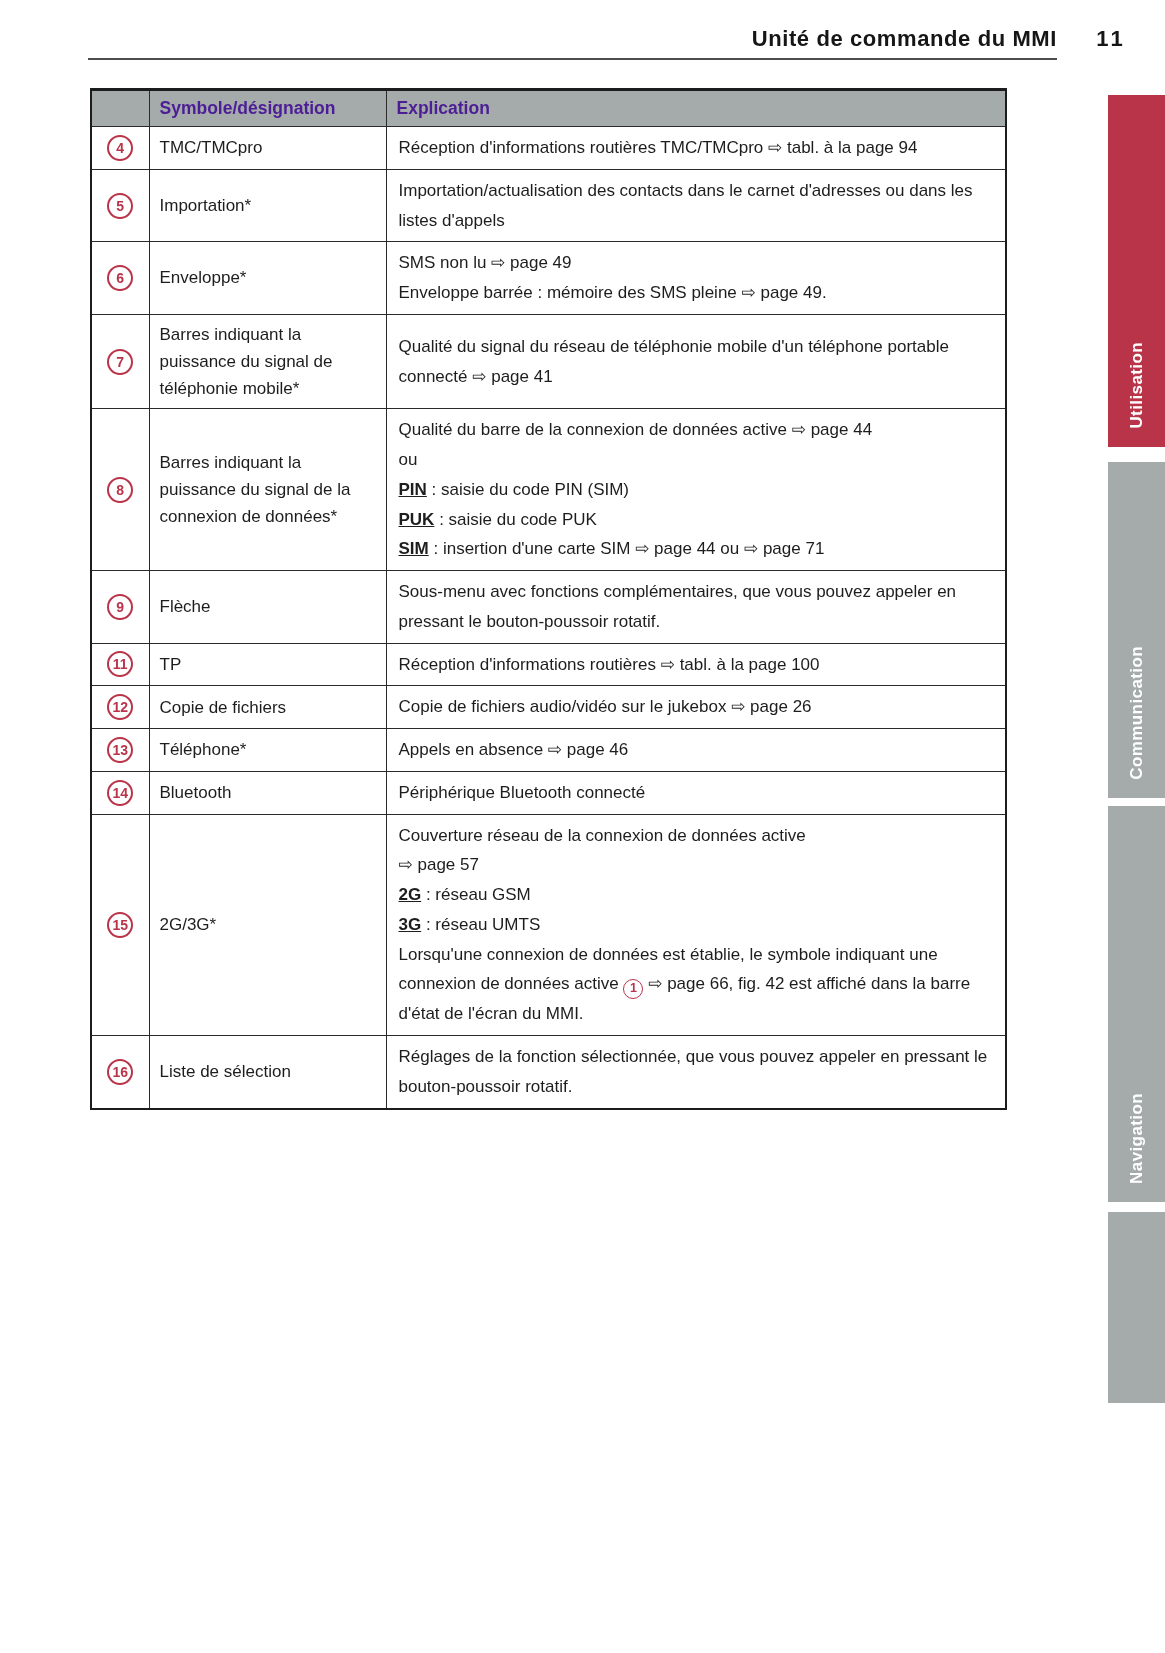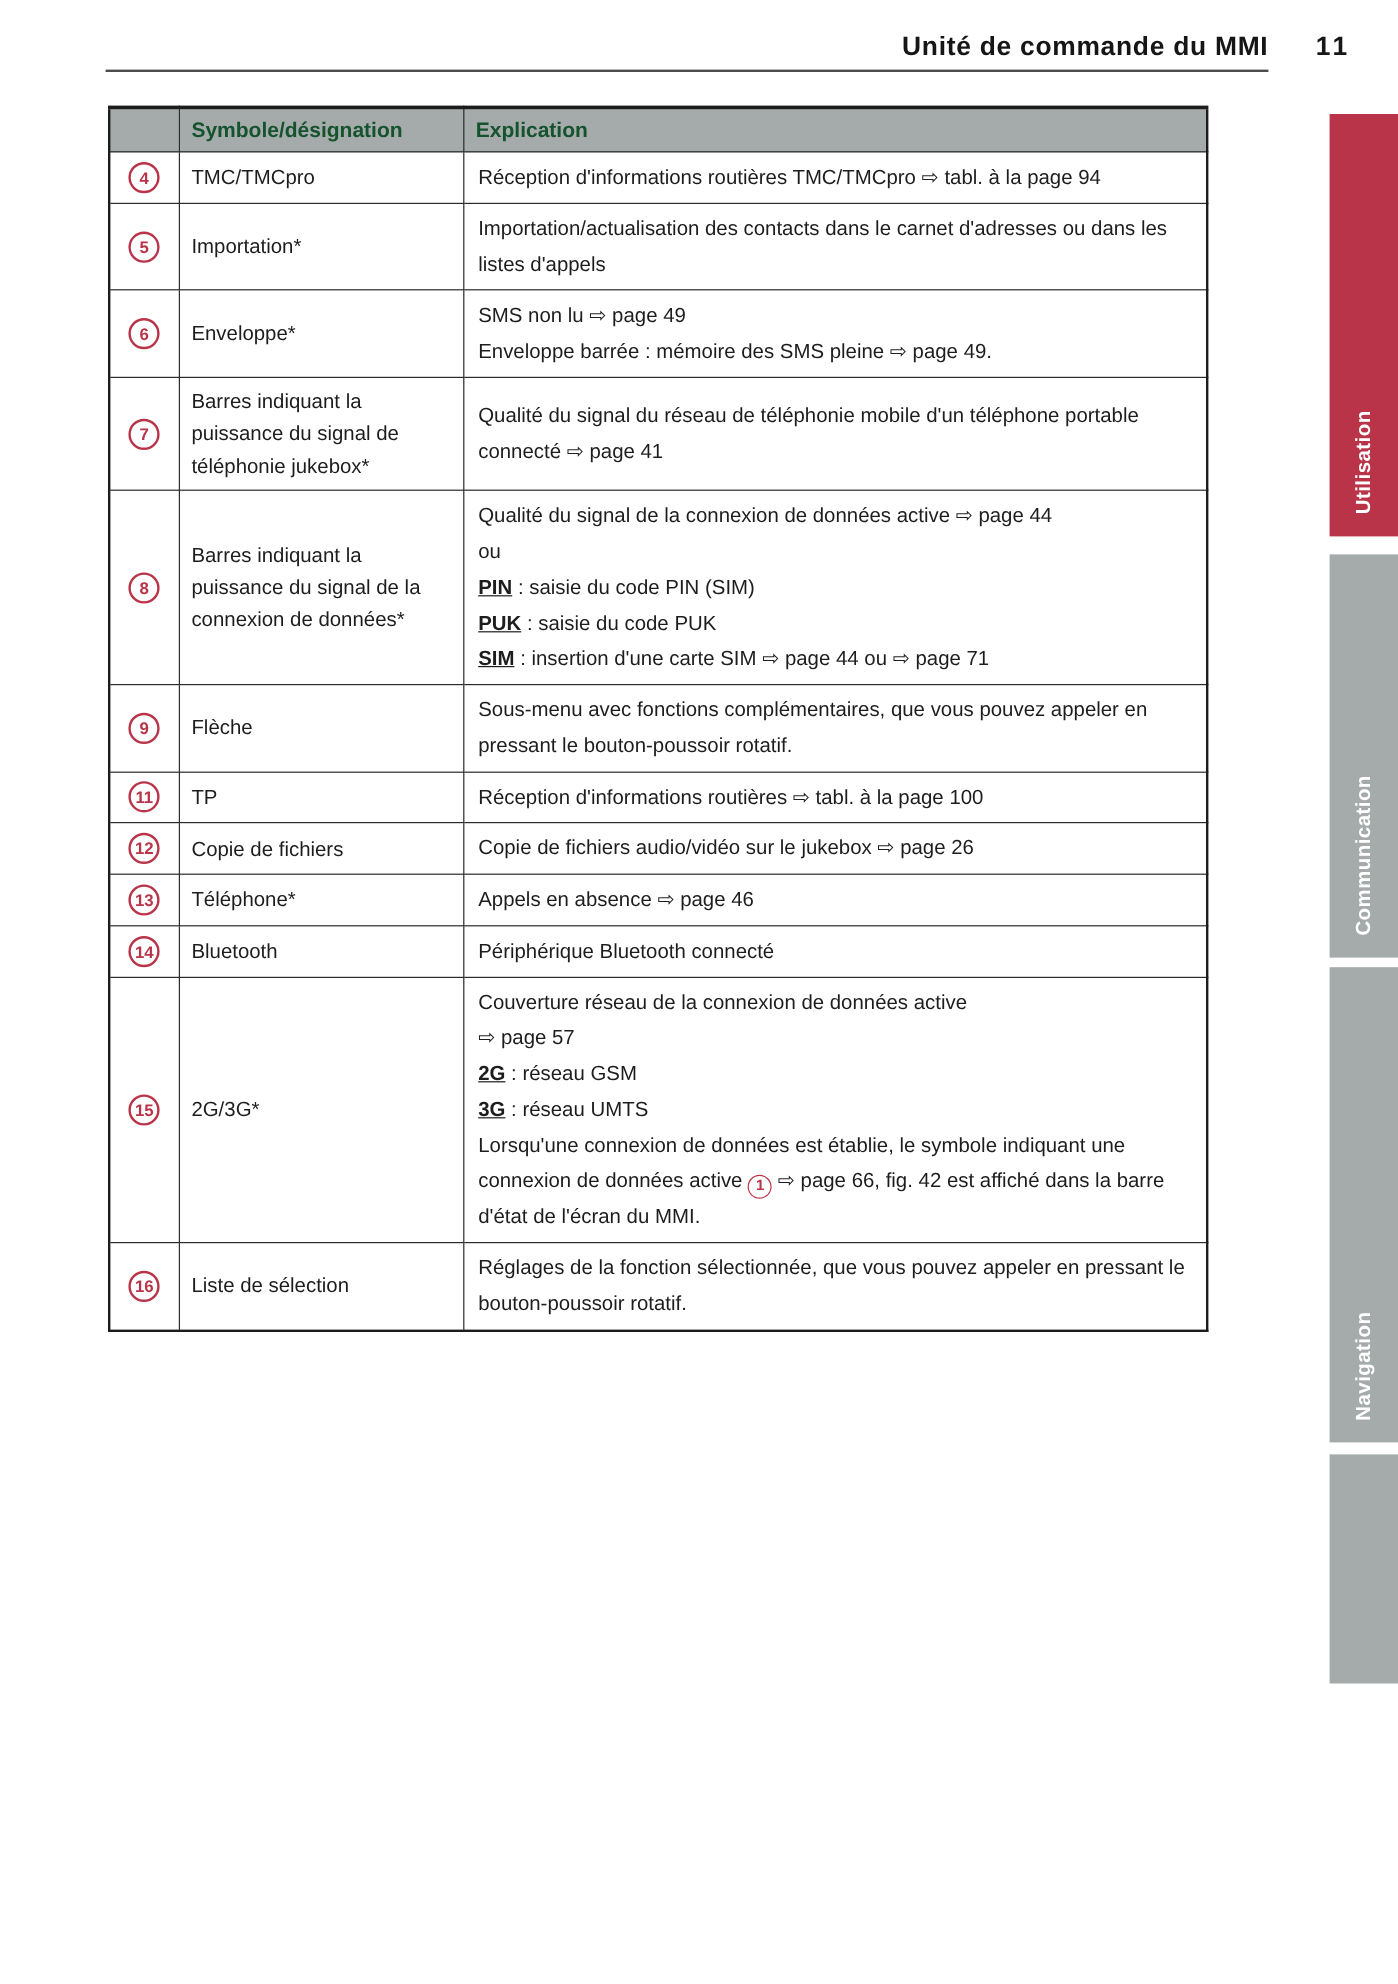--- a/index.html
+++ b/index.html
@@ -36,21 +36,21 @@
     border:2px solid #1c1c1c;border-top-width:3px;
   }
   table.sym col.c1{width:58px;}
   table.sym col.c2{width:237px;}
   table.sym col.c3{width:620px;}
   table.sym th, table.sym td{
     border:1px solid #2a2a2a;
   }
   table.sym thead th{
     background:var(--header-gray,#a5abab);
-    font-weight:bold;font-size:17.5px;color:#14532d;
+    font-weight:bold;font-size:17.5px;color:#4c1d95;
     text-align:left;padding:7px 10px;
   }
   td.c-num{text-align:center;vertical-align:middle;padding:4px 0;}
   td.c-des{text-align:left;vertical-align:middle;padding:6px 10px;line-height:1.6;}
   td.c-exp{vertical-align:middle;padding:6px 12px;line-height:1.75;}
   td.c-exp .line{display:block;}
   .b{font-weight:bold;text-decoration:underline;}
   .i{}
   .arrow{font-style:normal;}
   .circ{
@@ -126,30 +126,30 @@
         <tr>
           <td class="c-num"><span class="circ">6</span></td>
           <td class="c-des">Enveloppe*</td>
           <td class="c-exp">
             <div class="line"><span>SMS non lu </span><span class="arrow">⇨ </span><span class="i">page 49</span></div>
             <div class="line"><span>Enveloppe barrée : mémoire des SMS pleine </span><span class="arrow">⇨ </span><span class="i">page 49</span><span>.</span></div>
           </td>
         </tr>
         <tr>
           <td class="c-num"><span class="circ">7</span></td>
-          <td class="c-des">Barres indiquant la puissance du signal de téléphonie jukebox*</td>
+          <td class="c-des">Barres indiquant la puissance du signal de téléphonie mobile*</td>
           <td class="c-exp">
             <div class="line"><span>Qualité du signal du réseau de téléphonie mobile d'un téléphone portable connecté </span><span class="arrow">⇨ </span><span class="i">page 41</span></div>
           </td>
         </tr>
         <tr>
           <td class="c-num"><span class="circ">8</span></td>
           <td class="c-des">Barres indiquant la puissance du signal de la connexion de données*</td>
           <td class="c-exp">
-            <div class="line"><span>Qualité du signal de la connexion de données active </span><span class="arrow">⇨ </span><span class="i">page 44</span></div>
+            <div class="line"><span>Qualité du barre de la connexion de données active </span><span class="arrow">⇨ </span><span class="i">page 44</span></div>
             <div class="line"><span>ou</span></div>
             <div class="line"><span class="b">PIN</span><span> : saisie du code PIN (SIM)</span></div>
             <div class="line"><span class="b">PUK</span><span> : saisie du code PUK</span></div>
             <div class="line"><span class="b">SIM</span><span> : insertion d'une carte SIM </span><span class="arrow">⇨ </span><span class="i">page 44</span><span> ou </span><span class="arrow">⇨ </span><span class="i">page 71</span></div>
           </td>
         </tr>
         <tr>
           <td class="c-num"><span class="circ">9</span></td>
           <td class="c-des">Flèche</td>
           <td class="c-exp">

